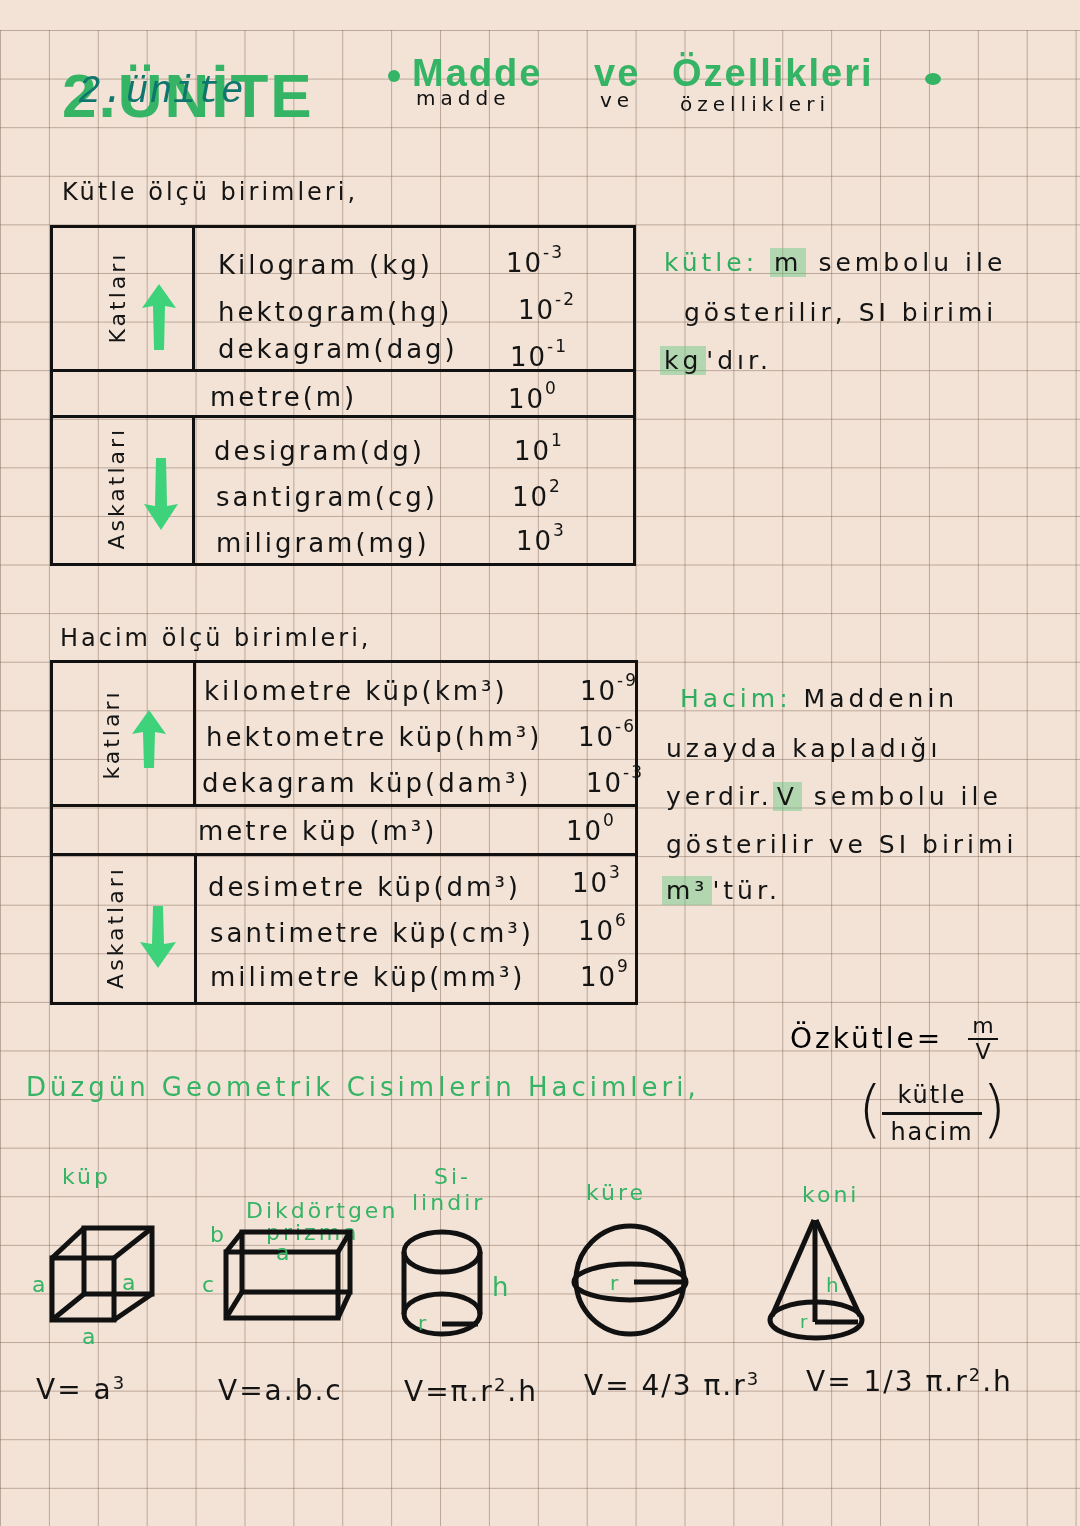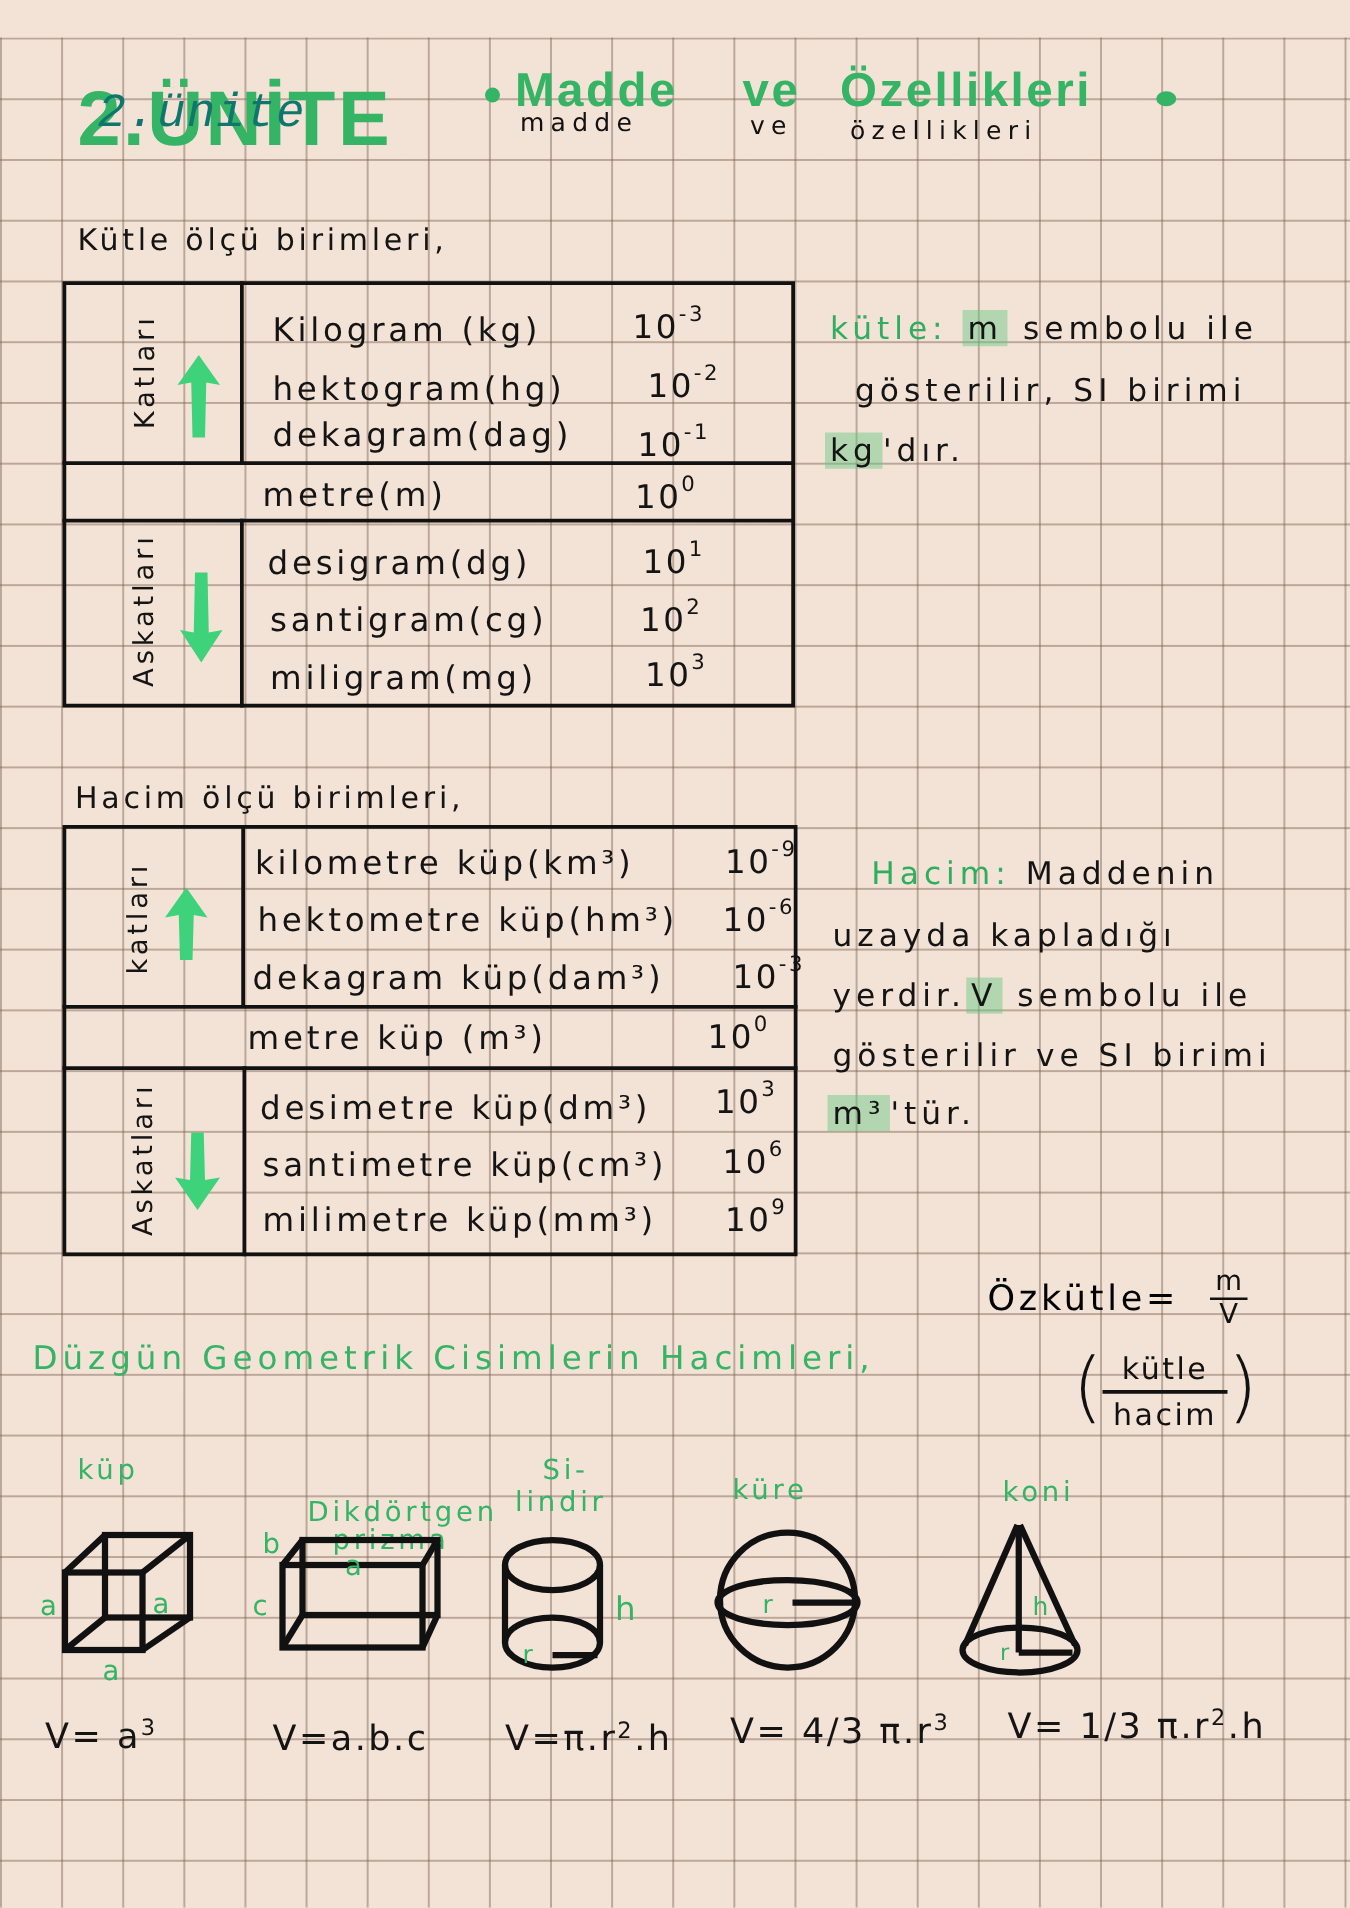--- a/index.html
+++ b/index.html
@@ -129,21 +129,21 @@
 <div class="row-text" style="left:198px; top:816px;">metre küp (m³)</div>
 <div class="pow" style="left:566px; top:814px;"><span>10</span><sup>0</sup></div>
 
 <div class="row-text" style="left:208px; top:872px;">desimetre küp(dm³)</div>
 <div class="pow" style="left:572px; top:866px;"><span>10</span><sup>3</sup></div>
 <div class="row-text" style="left:210px; top:918px;">santimetre küp(cm³)</div>
 <div class="pow" style="left:578px; top:914px;"><span>10</span><sup>6</sup></div>
 <div class="row-text" style="left:210px; top:962px;">milimetre küp(mm³)</div>
 <div class="pow" style="left:580px; top:960px;"><span>10</span><sup>9</sup></div>
 
-<div class="note" style="left:680px; top:684px;margin-left:17px;">
+<div class="note" style="left:680px; top:684px;">
   <span class="green">Hacim</span><span class="green">:</span>
   <span>Maddenin</span>
 </div>
 <div class="note" style="left:666px; top:734px;">uzayda kapladığı</div>
 <div class="note" style="left:666px; top:782px;">
   <span>yerdir.</span><span class="hl">V</span>
   <span>sembolu ile</span>
 </div>
 <div class="note" style="left:666px; top:830px;">gösterilir ve SI birimi</div>
 <div class="note" style="left:662px; top:876px;">

